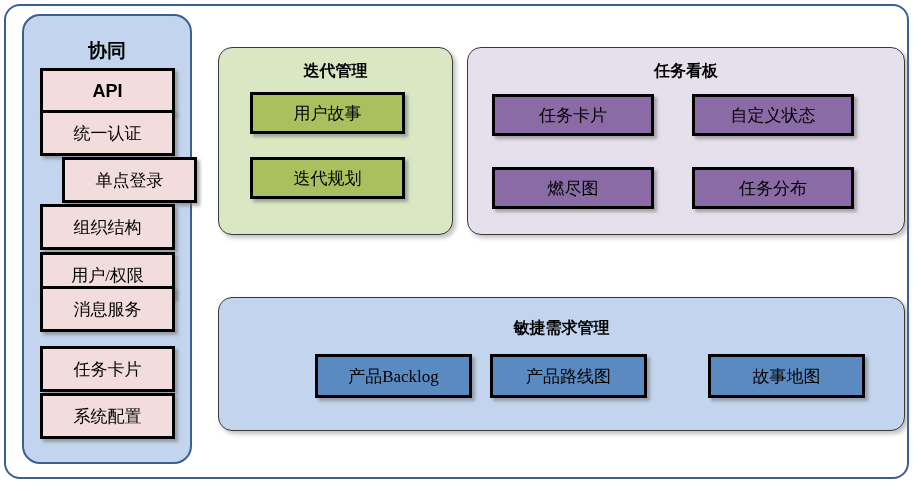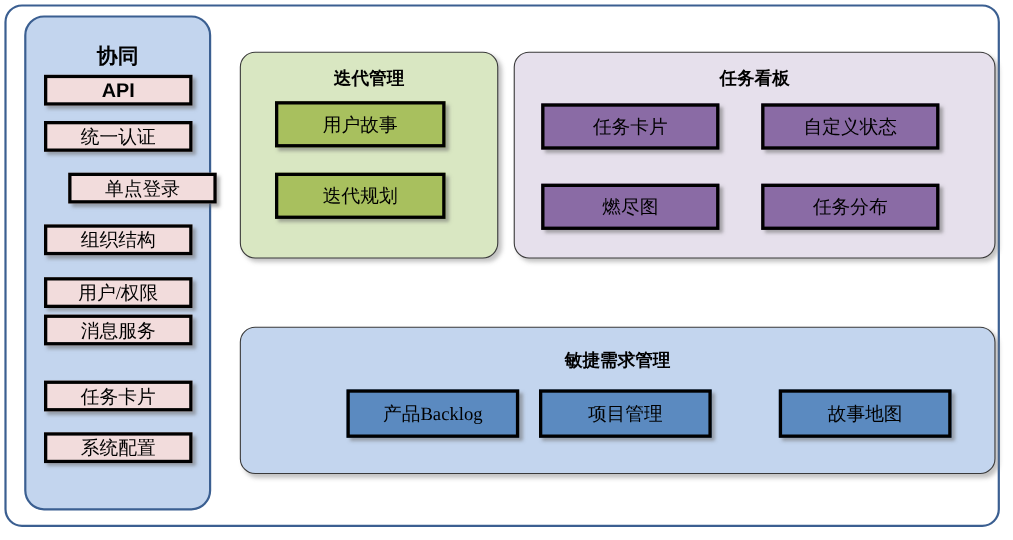--- a/index.html
+++ b/index.html
@@ -123,21 +123,21 @@
     box-shadow: 3px 3px 3px rgba(110,110,110,0.55);
     text-align: center;
   }
 
   .box-pink  { background: #f2dcdc; }
   .box-green { background: #a8c05e; }
   .box-purple{ background: #8a6ba5; }
   .box-blue  { background: #5b8ac0; }
 
   
-  .sb { left: 40px; width: 135px; height: 28px; }
+  .sb { left: 40px; width: 135px; height: 46px; }
   .sb-api { font-family: "Liberation Sans", sans-serif; font-weight: bold; font-size: 18px; }
 
   .sb-1 { top: 68px; }
   .sb-2 { top: 110px; }
   .sb-3 { top: 157px; margin-left: 22px; }
   .sb-4 { top: 204px; }
   .sb-5 { top: 252px; }
   .sb-6 { top: 286px; }
   .sb-7 { top: 346px; }
   .sb-8 { top: 393px; }
@@ -198,16 +198,16 @@
   <div class="box box-purple tb tb-1">任务卡片</div>
   <div class="box box-purple tb tb-2">自定义状态</div>
   <div class="box box-purple tb tb-3">燃尽图</div>
   <div class="box box-purple tb tb-4">任务分布</div>
 
   <div class="panel panel-agile">
     <div class="panel-title">敏捷需求管理</div>
   </div>
 
   <div class="box box-blue ag ag-1 mixed-label">产品Backlog</div>
-  <div class="box box-blue ag ag-2">项目管理</div>
+  <div class="box box-blue ag ag-2">产品路线图</div>
   <div class="box box-blue ag ag-3">故事地图</div>
 
 </div>
 
 </body></html>

